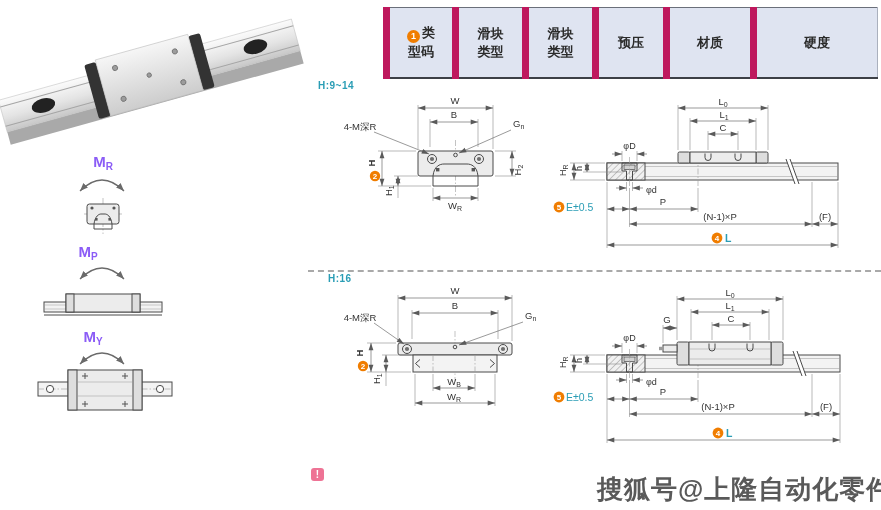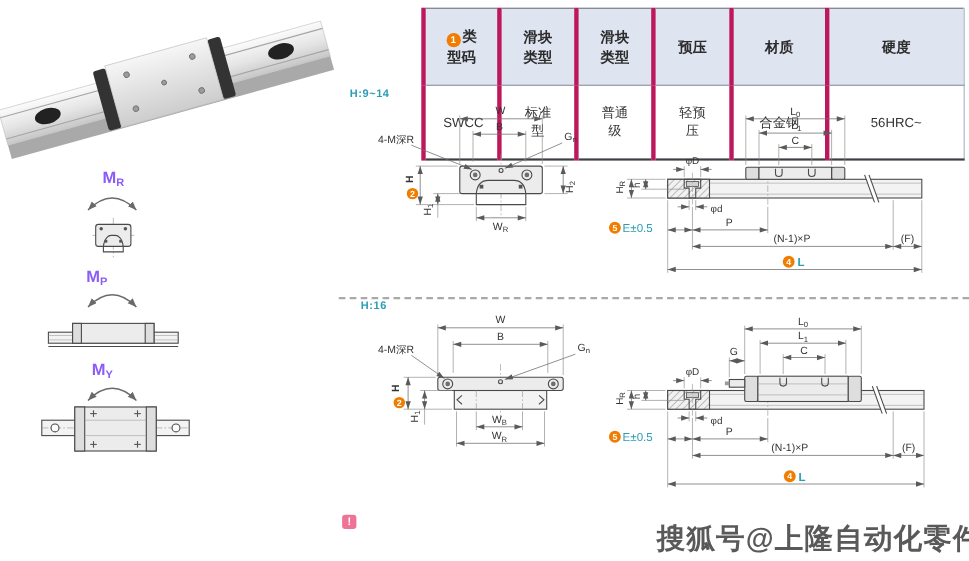--- a/index.html
+++ b/index.html
@@ -4,21 +4,21 @@
 <style>
   html,body{margin:0;padding:0;background:#fff;}
   #canvas{position:relative;width:881px;height:510px;background:#ffffff;overflow:hidden;
           font-family:"Liberation Sans","DejaVu Sans",sans-serif;color:#333;}
   .abs{position:absolute;}
   svg{font-family:inherit;overflow:visible;}
 
   
   table.spec{border-collapse:collapse;table-layout:fixed;
              border-top:1.5px solid #6a6f7a;border-bottom:2.5px solid #3c3f46;}
-  table.spec th,table.spec td{border-left:4px solid #be185d;border-right:1px solid #aab0bd;
+  table.spec th,table.spec td{border-left:7px solid #be185d;border-right:1px solid #aab0bd;
              text-align:center;padding:16px;}
   table.spec th{background:#dfe4f1;font-size:13px;font-weight:bold;color:#2b2b2b;
              height:25px;border-bottom:1px solid #8b919e;}
   table.spec td{font-size:12px;height:20px;background:#fff;color:#333;}
   td.code{color:#2a9db5;}
   .circle-badge{display:inline-block;width:13px;height:13px;line-height:13px;border-radius:50%;
              background:#f07d00;color:#fff;font-size:9px;font-weight:bold;text-align:center;
              vertical-align:-2px;margin-right:2px;}
 
   
@@ -178,28 +178,20 @@
       </colgroup>
     <tbody>
         <tr>
       <th><span class="circle-badge">1</span><span>类型码</span></th>
       <th>滑块类型</th>
       <th>滑块类型</th>
       <th>预压</th>
       <th>材质</th>
       <th>硬度</th>
     </tr>
-    <tr>
-      <td class="code">SWCC</td>
-      <td>标准型</td>
-      <td>普通级</td>
-      <td>轻预压</td>
-      <td>合金钢</td>
-      <td>56HRC~</td>
-    </tr>
   </tbody>
     </table>
 
   <div class="abs sec-heading" style="left:318px;top:80px">H:9~14</div>
 
   <svg class="abs" style="left:330px;top:92px" width="215" height="132" viewBox="0 0 215 132">
     <line class="cl" x1="125.5" y1="48" x2="125.5" y2="104"></line>
     <line class="cl" x1="94" y1="80" x2="158" y2="80"></line>
     <rect class="fl" x="88" y="59" width="75" height="25" rx="2"></rect>
     <path class="ln" fill="#fafafa" d="M103,84 C104,74 110,72 114,72 L137,72 C141,72 147,74 148,84"></path>

